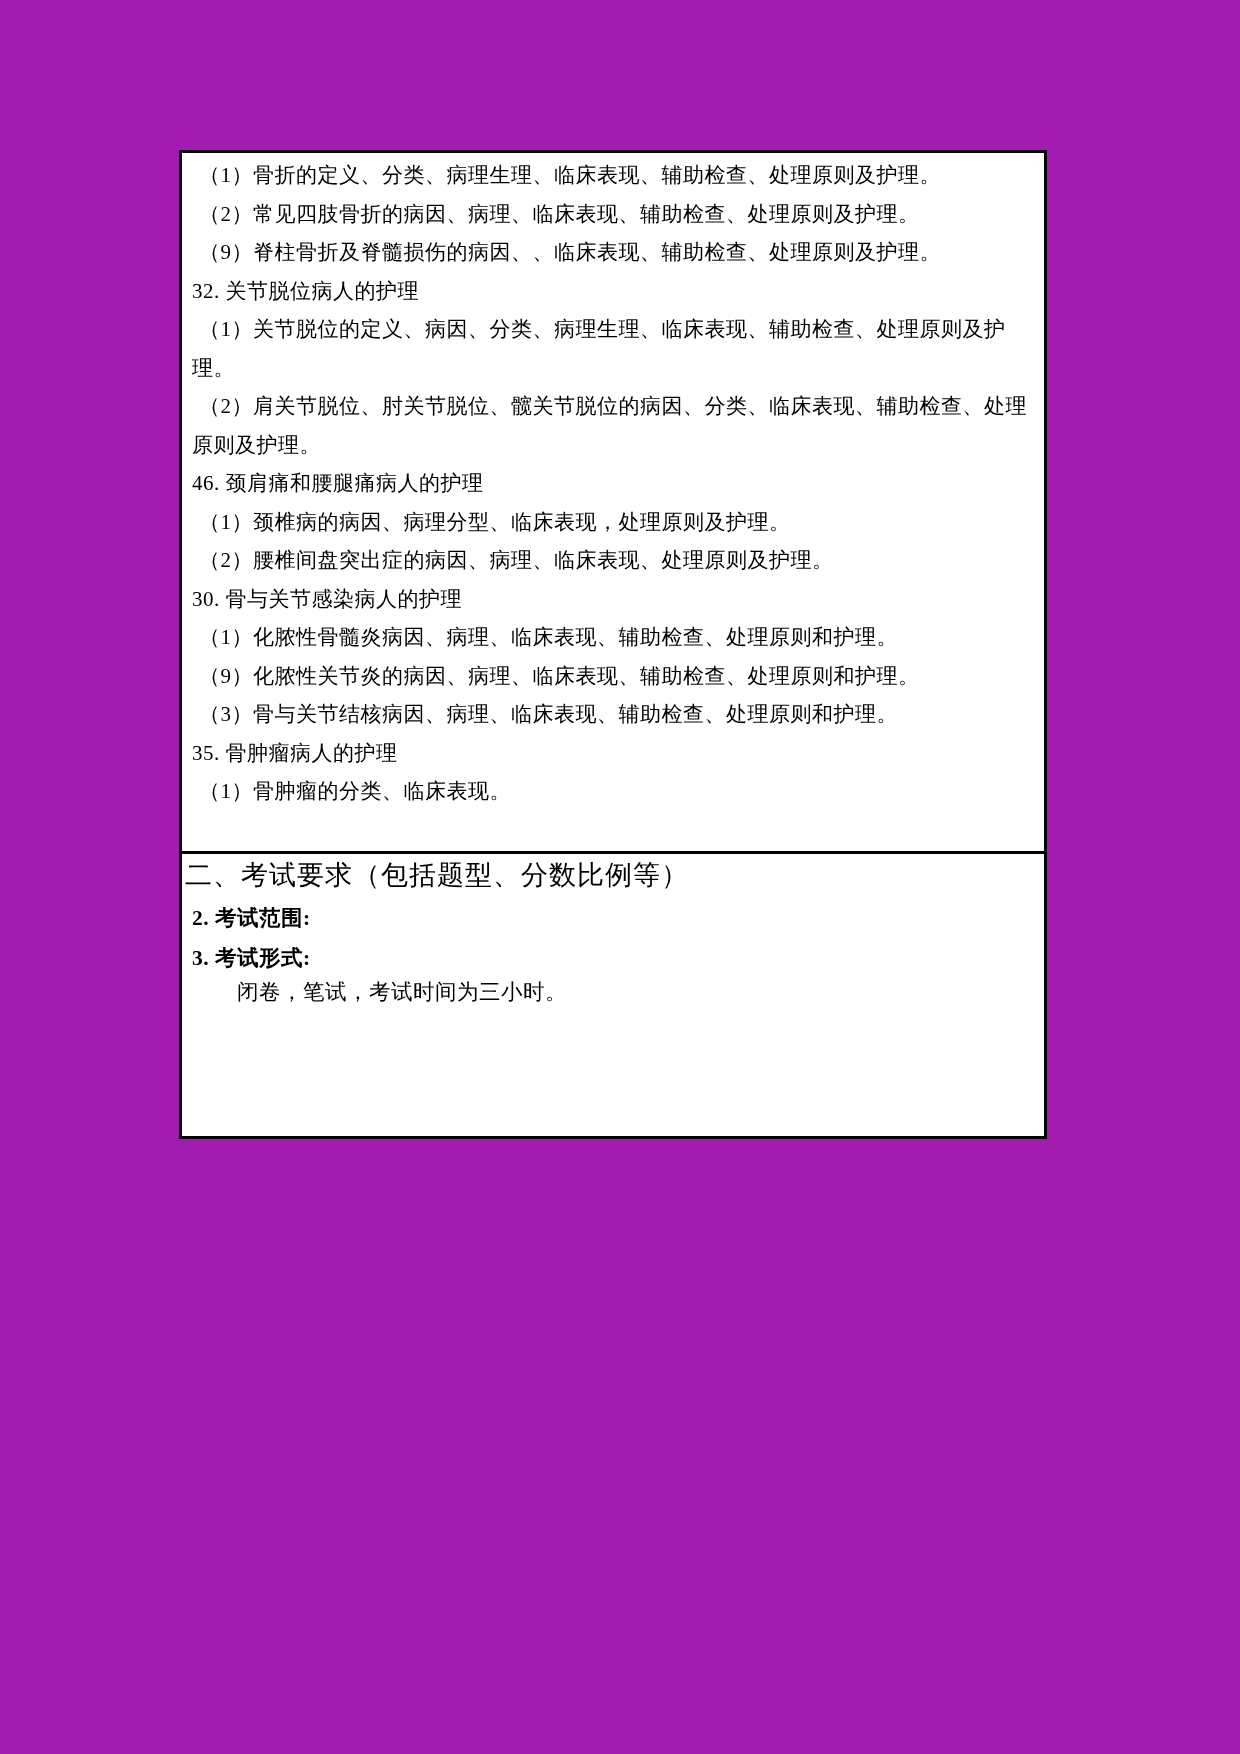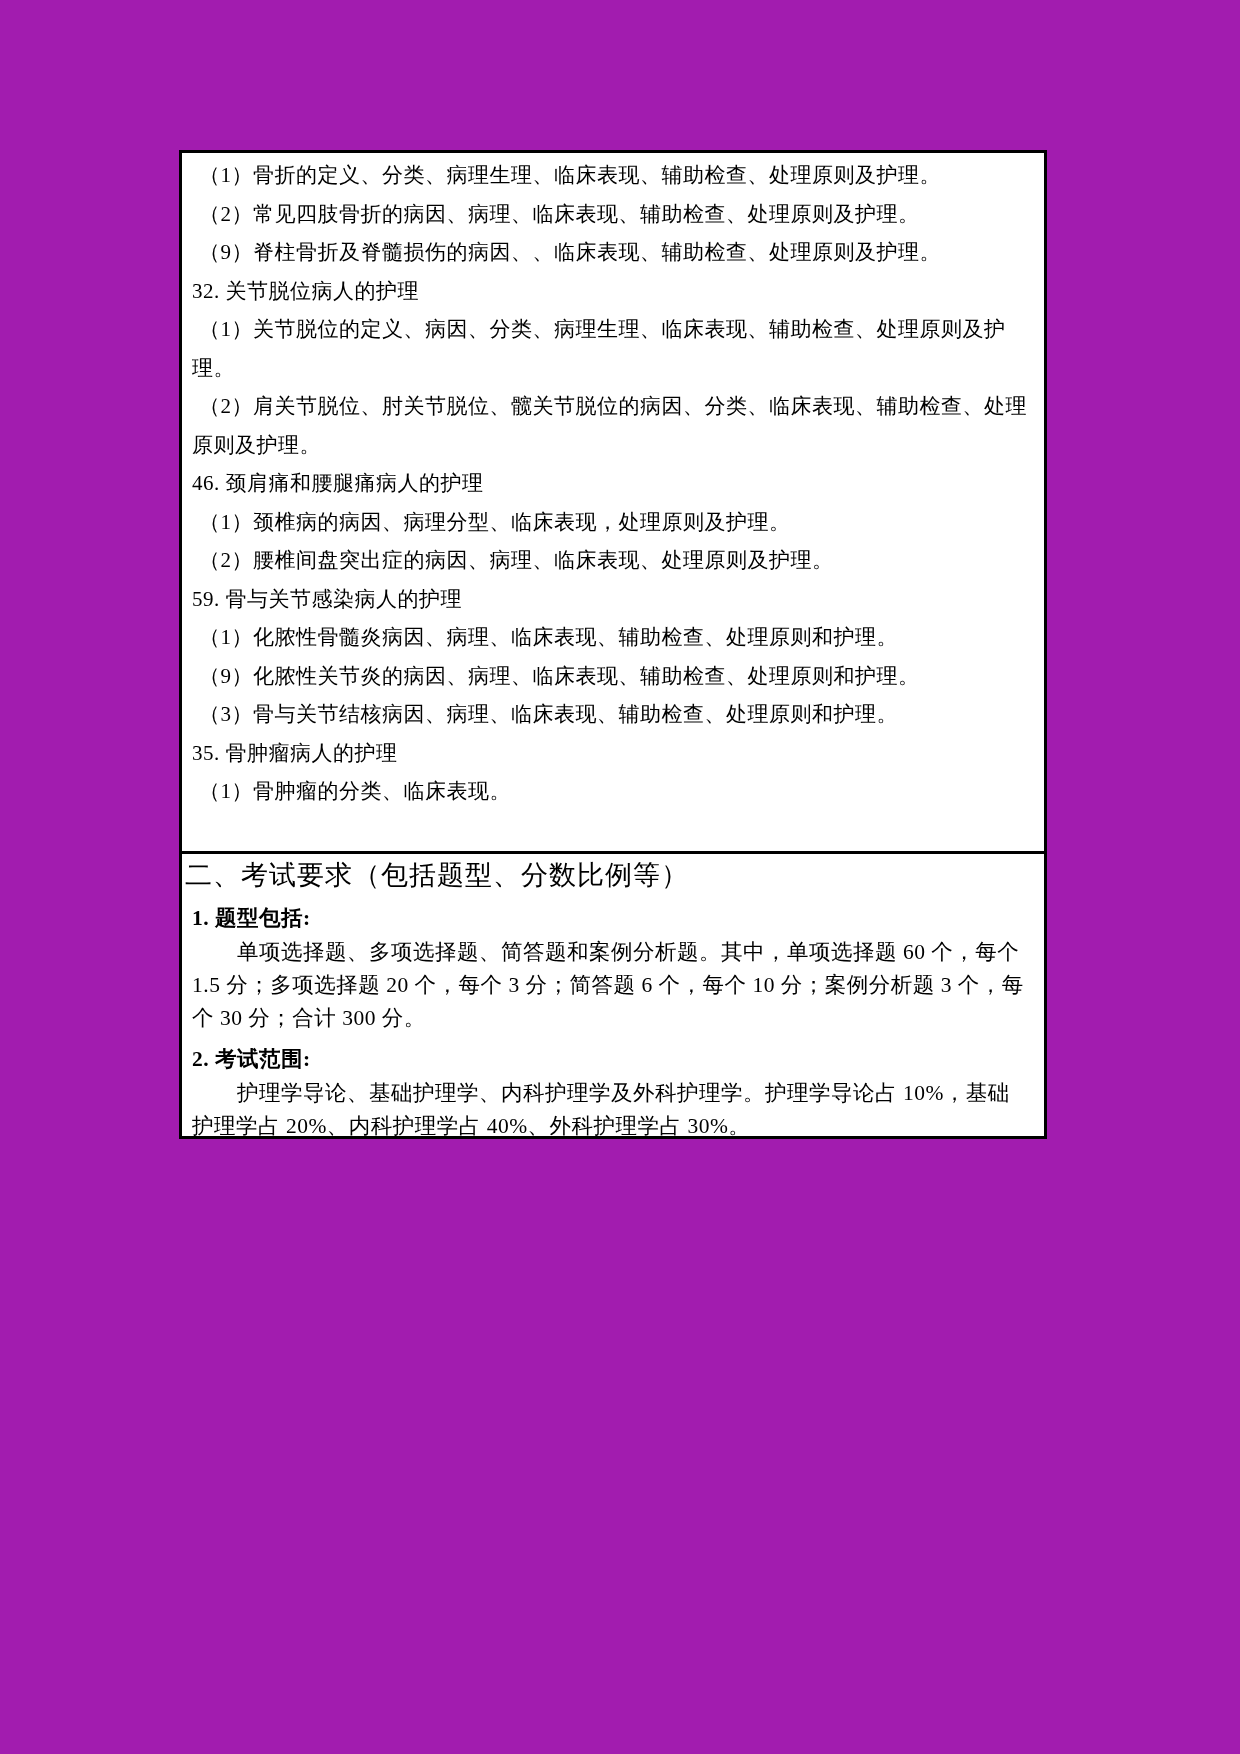--- a/index.html
+++ b/index.html
@@ -73,40 +73,35 @@
     <div class="row row1">
       <p class="ln item">（1）骨折的定义、分类、病理生理、临床表现、辅助检查、处理原则及护理。</p>
       <p class="ln item">（2）常见四肢骨折的病因、病理、临床表现、辅助检查、处理原则及护理。</p>
       <p class="ln item">（9）脊柱骨折及脊髓损伤的病因、、临床表现、辅助检查、处理原则及护理。</p>
       <p class="ln hdr">32. 关节脱位病人的护理</p>
       <p class="ln item">（1）关节脱位的定义、病因、分类、病理生理、临床表现、辅助检查、处理原则及护理。</p>
       <p class="ln item">（2）肩关节脱位、肘关节脱位、髋关节脱位的病因、分类、临床表现、辅助检查、处理原则及护理。</p>
       <p class="ln hdr">46. 颈肩痛和腰腿痛病人的护理</p>
       <p class="ln item">（1）颈椎病的病因、病理分型、临床表现，处理原则及护理。</p>
       <p class="ln item">（2）腰椎间盘突出症的病因、病理、临床表现、处理原则及护理。</p>
-      <p class="ln hdr">59. 骨与关节感染病人的护理</p>
+      <p class="ln hdr">30. 骨与关节感染病人的护理</p>
       <p class="ln item">（1）化脓性骨髓炎病因、病理、临床表现、辅助检查、处理原则和护理。</p>
       <p class="ln item">（9）化脓性关节炎的病因、病理、临床表现、辅助检查、处理原则和护理。</p>
       <p class="ln item">（3）骨与关节结核病因、病理、临床表现、辅助检查、处理原则和护理。</p>
       <p class="ln hdr">35. 骨肿瘤病人的护理</p>
       <p class="ln item">（1）骨肿瘤的分类、临床表现。</p>
 
     </div>
 
     <div class="row row2">
       <h2 class="heading">二、考试要求（包括题型、分数比例等）</h2>
 
-      <div class="block">
-        <p class="blabel">1. 题型包括:</p>
-        <p class="bpara">单项选择题、多项选择题、简答题和案例分析题。其中，单项选择题 60 个，每个 1.5 分；多项选择题 20 个，每个 3 分；简答题 6 个，每个 10 分；案例分析题 3 个，每个 30 分；合计 300 分。</p>
-      </div>
 
       <div class="block">
         <p class="blabel">2. 考试范围:</p>
-        <p class="bpara">护理学导论、基础护理学、内科护理学及外科护理学。护理学导论占 10%，基础护理学占 20%、内科护理学占 40%、外科护理学占 30%。</p>
       </div>
 
       <div class="block">
         <p class="blabel">3. 考试形式:</p>
         <p class="bpara">闭卷，笔试，考试时间为三小时。</p>
       </div>
     </div>
 
   </div>
 </div>

